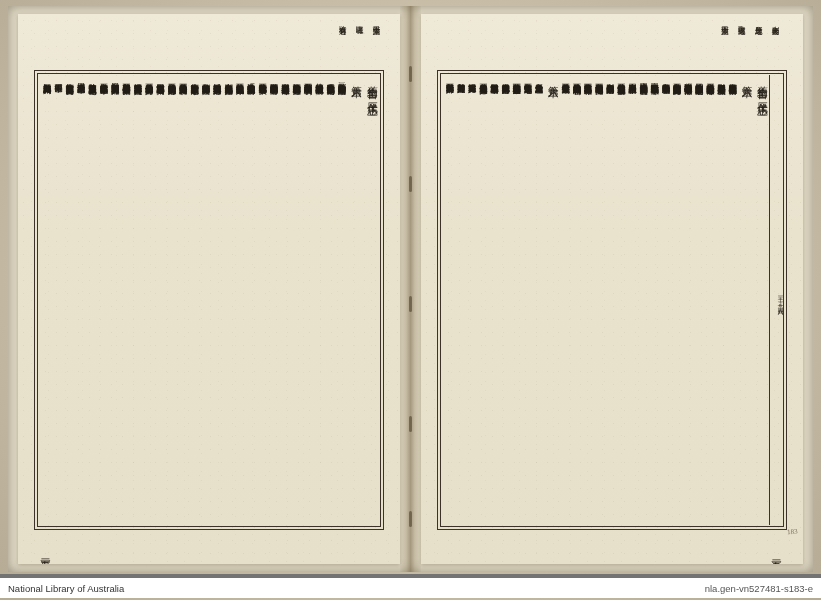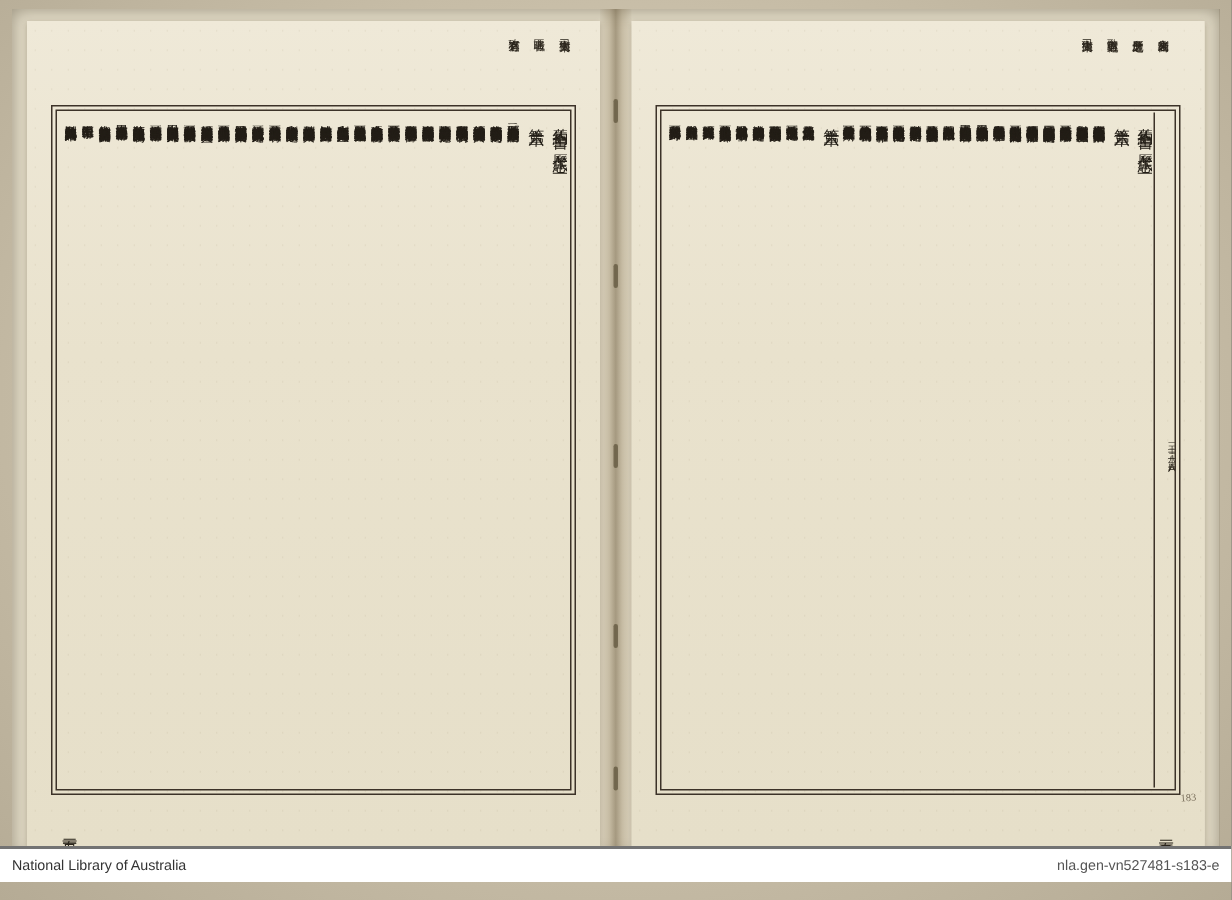--- a/index.html
+++ b/index.html
@@ -171,24 +171,24 @@
     color: #2a241b;
     text-align: center;
     padding-top: 2px;
   }
 
   
   .footer {
     position: absolute;
     left: 0;
     right: 0;
-    bottom: 12px;
+    bottom: 2px;
     height: 24px;
     background: #ffffff;
-    border-top: 2px solid #737373;
+    border-top: 4px solid #737373;
     display: flex;
     align-items: center;
     justify-content: space-between;
     padding: 0 8px;
     box-sizing: border-box;
     font-family: "Liberation Sans", sans-serif;
     font-size: 9.5px;
     color: #333;
   }
   .footer .right-id { color: #555; }

